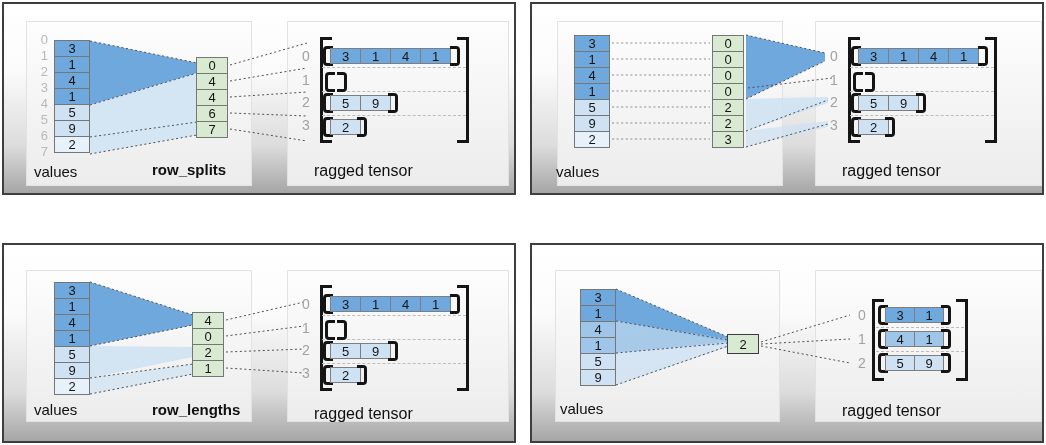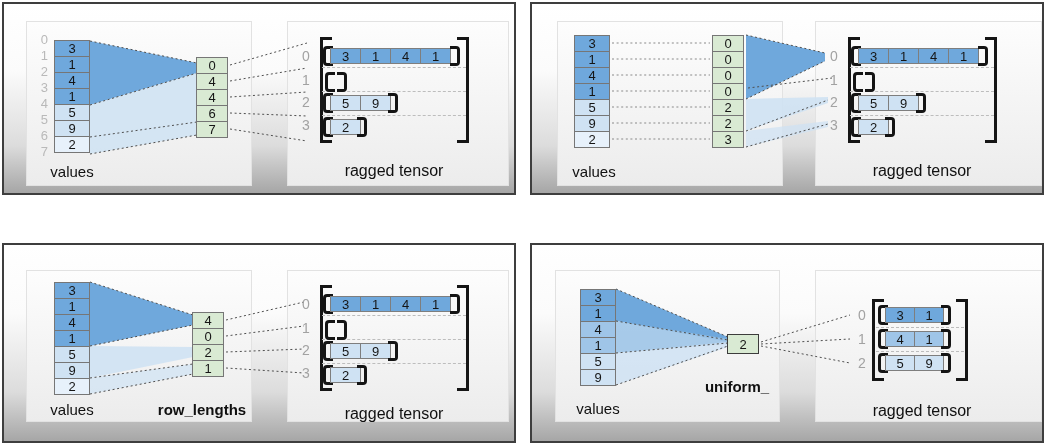--- a/index.html
+++ b/index.html
@@ -26,21 +26,21 @@
   .rcell{box-sizing:border-box;width:31px;height:16px;border:1px solid #7e7e7e;display:flex;
          align-items:center;justify-content:center;font-size:13px;color:#151515;}
   .rowstrip .rcell + .rcell{margin-left:-1px;}
   .rc30{width:30px;}
   .rb{position:absolute;box-sizing:border-box;width:10px;height:20px;border:3px solid #141414;border-radius:4px;}
   .rb-l{border-right:0;border-top-right-radius:0;border-bottom-right-radius:0;}
   .rb-r{border-left:0;border-top-left-radius:0;border-bottom-left-radius:0;}
   .ob{position:absolute;box-sizing:border-box;width:12px;border:3px solid #151515;}
   .ob-l{border-right:0;} .ob-r{border-left:0;}
   .sep{position:absolute;height:0;border-top:1px dashed #bdbdbd;}
-  .lbl{position:absolute;text-align:center;font-size:15px;color:#101010;}
+  .lbl{position:absolute;font-size:15px;color:#101010;}
   .bold{font-weight:bold;}
   svg line{stroke:#4f4f4f;stroke-width:1;stroke-dasharray:2 2.6;fill:none;}
   svg line.lt{stroke:#8a8a8a;}
 </style>
 </head>
 <body>
 
 <div class="canvas">
 
   <div class="panel" style="left:2px;top:2px;width:514px;height:193px">
@@ -79,20 +79,21 @@
       <div class="cell w36 pale">2</div>
     </div>
     <div class="col" style="left:192px;top:53px">
       <div class="cell w32 green">0</div>
       <div class="cell w32 green">4</div>
       <div class="cell w32 green">4</div>
       <div class="cell w32 green">6</div>
       <div class="cell w32 green">7</div>
     </div>
     <div class="lbl" style="left:30px;top:159px;width:76px">values</div>
+    <div class="lbl bold" style="left:148px;top:157px;width:115px">row_splits</div>
     <div class="ob ob-l" style="left:316px;top:33px;height:106px"></div>
     <div class="ob ob-r" style="left:453px;top:33px;height:106px"></div>
     <div class="sep" style="left:318px;top:63px;width:144px"></div>
     <div class="sep" style="left:318px;top:87px;width:144px"></div>
     <div class="sep" style="left:318px;top:111px;width:144px"></div>
     <div class="rlabel" style="left:294px;top:44px">0</div>
     <div class="rlabel" style="left:294px;top:68px">1</div>
     <div class="rlabel" style="left:294px;top:90px">2</div>
     <div class="rlabel" style="left:294px;top:113px">3</div>
     <div class="rb rb-l" style="left:319px;top:42px"></div>
@@ -216,21 +217,21 @@
       <div class="cell w36 light">9</div>
       <div class="cell w36 pale">2</div>
     </div>
     <div class="col" style="left:188px;top:67px">
       <div class="cell w32 green">4</div>
       <div class="cell w32 green">0</div>
       <div class="cell w32 green">2</div>
       <div class="cell w32 green">1</div>
     </div>
     <div class="lbl" style="left:30px;top:156px;width:76px">values</div>
-    <div class="lbl bold" style="left:138px;top:156px;width:120px">row_lengths</div>
+    <div class="lbl bold" style="left:148px;top:156px;width:120px">row_lengths</div>
     <div class="ob ob-l" style="left:316px;top:40px;height:106px"></div>
     <div class="ob ob-r" style="left:453px;top:40px;height:106px"></div>
     <div class="sep" style="left:318px;top:70px;width:144px"></div>
     <div class="sep" style="left:318px;top:94px;width:144px"></div>
     <div class="sep" style="left:318px;top:118px;width:144px"></div>
     <div class="rlabel" style="left:294px;top:51px">0</div>
     <div class="rlabel" style="left:294px;top:75px">1</div>
     <div class="rlabel" style="left:294px;top:97px">2</div>
     <div class="rlabel" style="left:294px;top:120px">3</div>
     <div class="rb rb-l" style="left:319px;top:49px"></div>
@@ -276,21 +277,20 @@
       <div class="cell w36 dark">3</div>
       <div class="cell w36 dark">1</div>
       <div class="cell w36 med">4</div>
       <div class="cell w36 med">1</div>
       <div class="cell w36 light">5</div>
       <div class="cell w36 light">9</div>
     </div>
     <div class="cell w32 green abs" style="left:195px;top:89px;height:20px;border-color:#3c3c3c">2</div>
     <div class="lbl" style="left:28px;top:155px;width:76px">values</div>
     <div class="lbl bold" style="left:145px;top:132px;width:120px;line-height:19px">
-      <div>uniform_</div>
     </div>
     <div class="ob ob-l" style="left:340px;top:54px;height:82px"></div>
     <div class="ob ob-r" style="left:424px;top:54px;height:82px"></div>
     <div class="sep" style="left:344px;top:82px;width:88px"></div>
     <div class="sep" style="left:344px;top:106px;width:88px"></div>
     <div class="rlabel" style="left:322px;top:62px">0</div>
     <div class="rlabel" style="left:322px;top:86px">1</div>
     <div class="rlabel" style="left:322px;top:110px">2</div>
     <div class="rb rb-l" style="left:346px;top:60px"></div>
     <div class="rowstrip" style="left:353px;top:62px">

